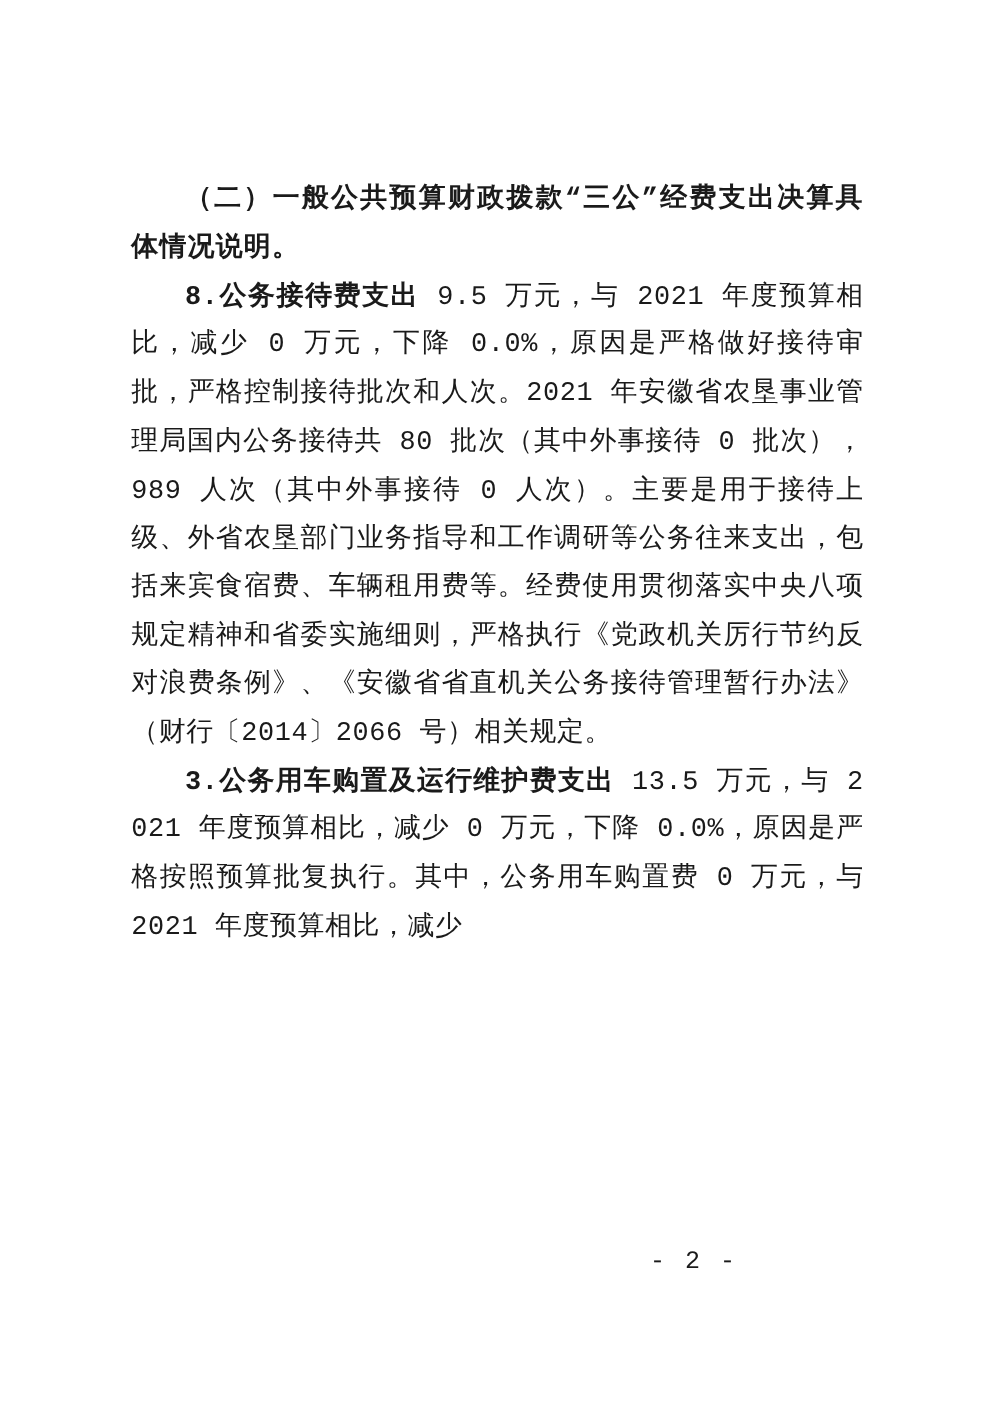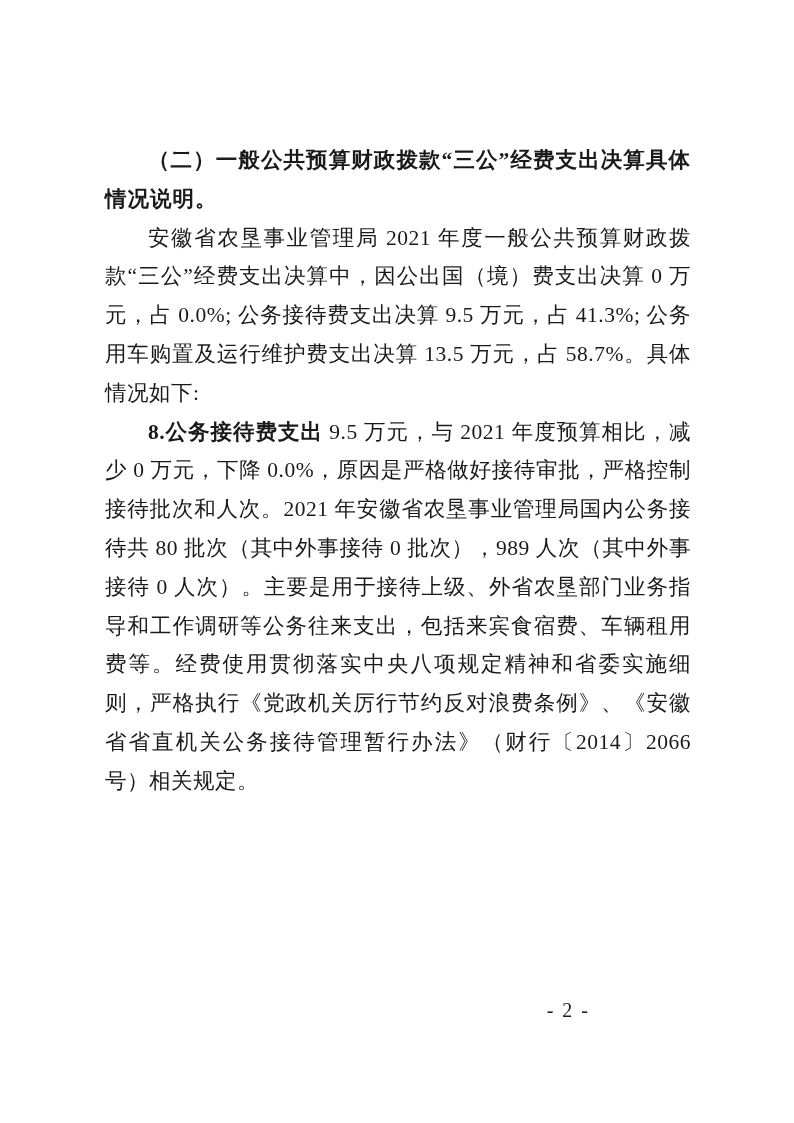--- a/index.html
+++ b/index.html
@@ -6,21 +6,21 @@
     margin: 0;
     padding: 0;
     background: #ffffff;
   }
   .page {
     position: relative;
     width: 694px;
     height: 1123px;
     background: #ffffff;
     overflow: hidden;
-    font-family: Liberation Serif, serif;
+    font-family: Liberation Mono, monospace;
     color: #1a1a1a;
   }
   .content {
     position: absolute;
     left: 105px;
     top: 141px;
     width: 586px;
   }
   .content p {
     margin: 0;
@@ -52,26 +52,26 @@
 </head>
 <body>
 
 <div class="page">
   <div class="content">
 
     <p class="heading">
       <span>（二）一般公共预算财政拨款“三公”经费支出决算具体情况说明。</span>
     </p>
 
-    <p>
-      <span class="lead"></span><span>安徽省农垦事业管理局 2021 年度一般公共预算财政拨款“三公”经费支出决算中，因公出国（境）费支出决算 0 万元，占 0.0%; 公务接待费支出决算 9.5 万元，占 41.3%; 公务用车购置及运行维护费支出决算 13.5 万元，占 58.7%。具体情况如下:</span>
-    </p>
 
 
     <p>
       <span class="lead">8.公务接待费支出</span><span> 9.5 万元，与 2021 年度预算相比，减少 0 万元，下降 0.0%，原因是严格做好接待审批，严格控制接待批次和人次。2021 年安徽省农垦事业管理局国内公务接待共 80 批次（其中外事接待 0 批次），989 人次（其中外事接待 0 人次）。主要是用于接待上级、外省农垦部门业务指导和工作调研等公务往来支出，包括来宾食宿费、车辆租用费等。经费使用贯彻落实中央八项规定精神和省委实施细则，严格执行《党政机关厉行节约反对浪费条例》、《安徽省省直机关公务接待管理暂行办法》（财行〔2014〕2066 号）相关规定。</span>
     </p>
 
+    <p>
+      <span class="lead">3.公务用车购置及运行维护费支出</span><span> 13.5 万元，与 2021 年度预算相比，减少 0 万元，下降 0.0%，原因是严格按照预算批复执行。其中，公务用车购置费 0 万元，与 2021 年度预算相比，减少</span>
+    </p>
 
   </div>
 
   <div class="footer-pagenum">- 2 -</div>
 </div>
 
 </body></html>

